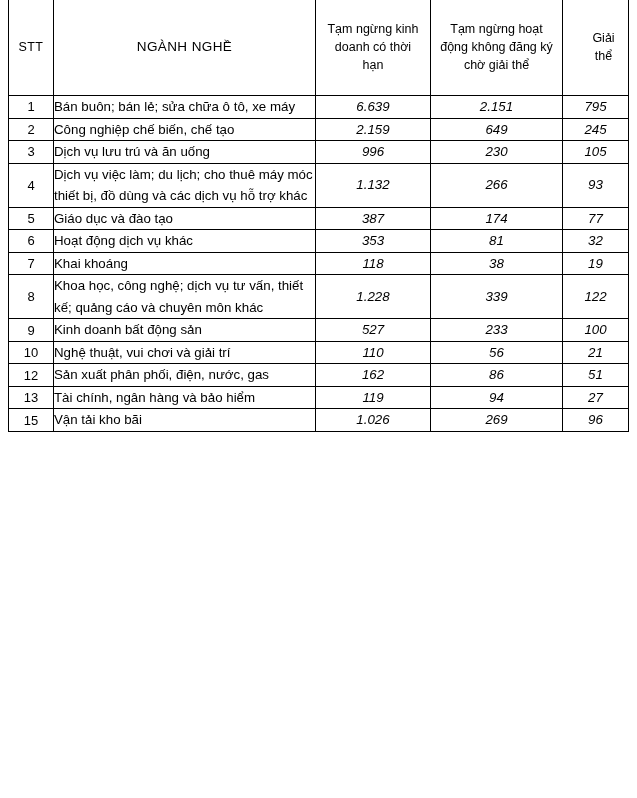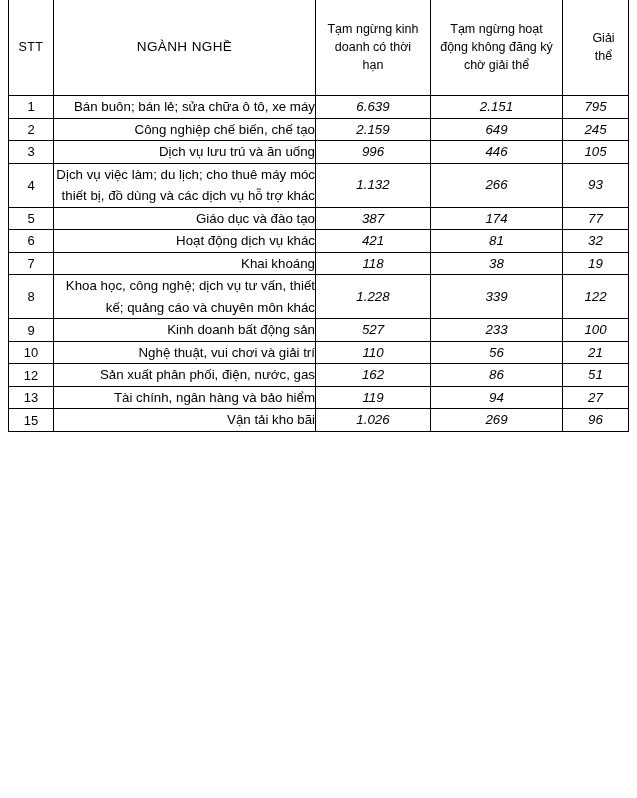--- a/index.html
+++ b/index.html
@@ -70,21 +70,21 @@
     line-height: 1.62;
   }
 
   td.cell-stt {
     text-align: center;
     font-size: 13px;
     padding: 4px 2px;
   }
 
   td.cell-name {
-    text-align: right;
+    text-align: left;
     padding: 8px 10px 8px 12px;
   }
 
   td.cell-num {
     text-align: center;
     padding: 4px 3px;
     font-style: italic;
   }
 </style>
 </head>
@@ -120,41 +120,41 @@
           <td class="cell-stt">2</td>
           <td class="cell-name">Công nghiệp chế biến, chế tạo</td>
           <td class="cell-num">2.159</td>
           <td class="cell-num">649</td>
           <td class="cell-num">245</td>
         </tr>
         <tr>
           <td class="cell-stt">3</td>
           <td class="cell-name">Dịch vụ lưu trú và ăn uống</td>
           <td class="cell-num">996</td>
-          <td class="cell-num">446</td>
+          <td class="cell-num">230</td>
           <td class="cell-num">105</td>
         </tr>
         <tr>
           <td class="cell-stt">4</td>
           <td class="cell-name">Dịch vụ việc làm; du lịch; cho thuê máy móc thiết bị, đồ dùng và các dịch vụ hỗ trợ khác</td>
           <td class="cell-num">1.132</td>
           <td class="cell-num">266</td>
           <td class="cell-num">93</td>
         </tr>
         <tr>
           <td class="cell-stt">5</td>
           <td class="cell-name">Giáo dục và đào tạo</td>
           <td class="cell-num">387</td>
           <td class="cell-num">174</td>
           <td class="cell-num">77</td>
         </tr>
         <tr>
           <td class="cell-stt">6</td>
           <td class="cell-name">Hoạt động dịch vụ khác</td>
-          <td class="cell-num">421</td>
+          <td class="cell-num">353</td>
           <td class="cell-num">81</td>
           <td class="cell-num">32</td>
         </tr>
         <tr>
           <td class="cell-stt">7</td>
           <td class="cell-name">Khai khoáng</td>
           <td class="cell-num">118</td>
           <td class="cell-num">38</td>
           <td class="cell-num">19</td>
         </tr>

